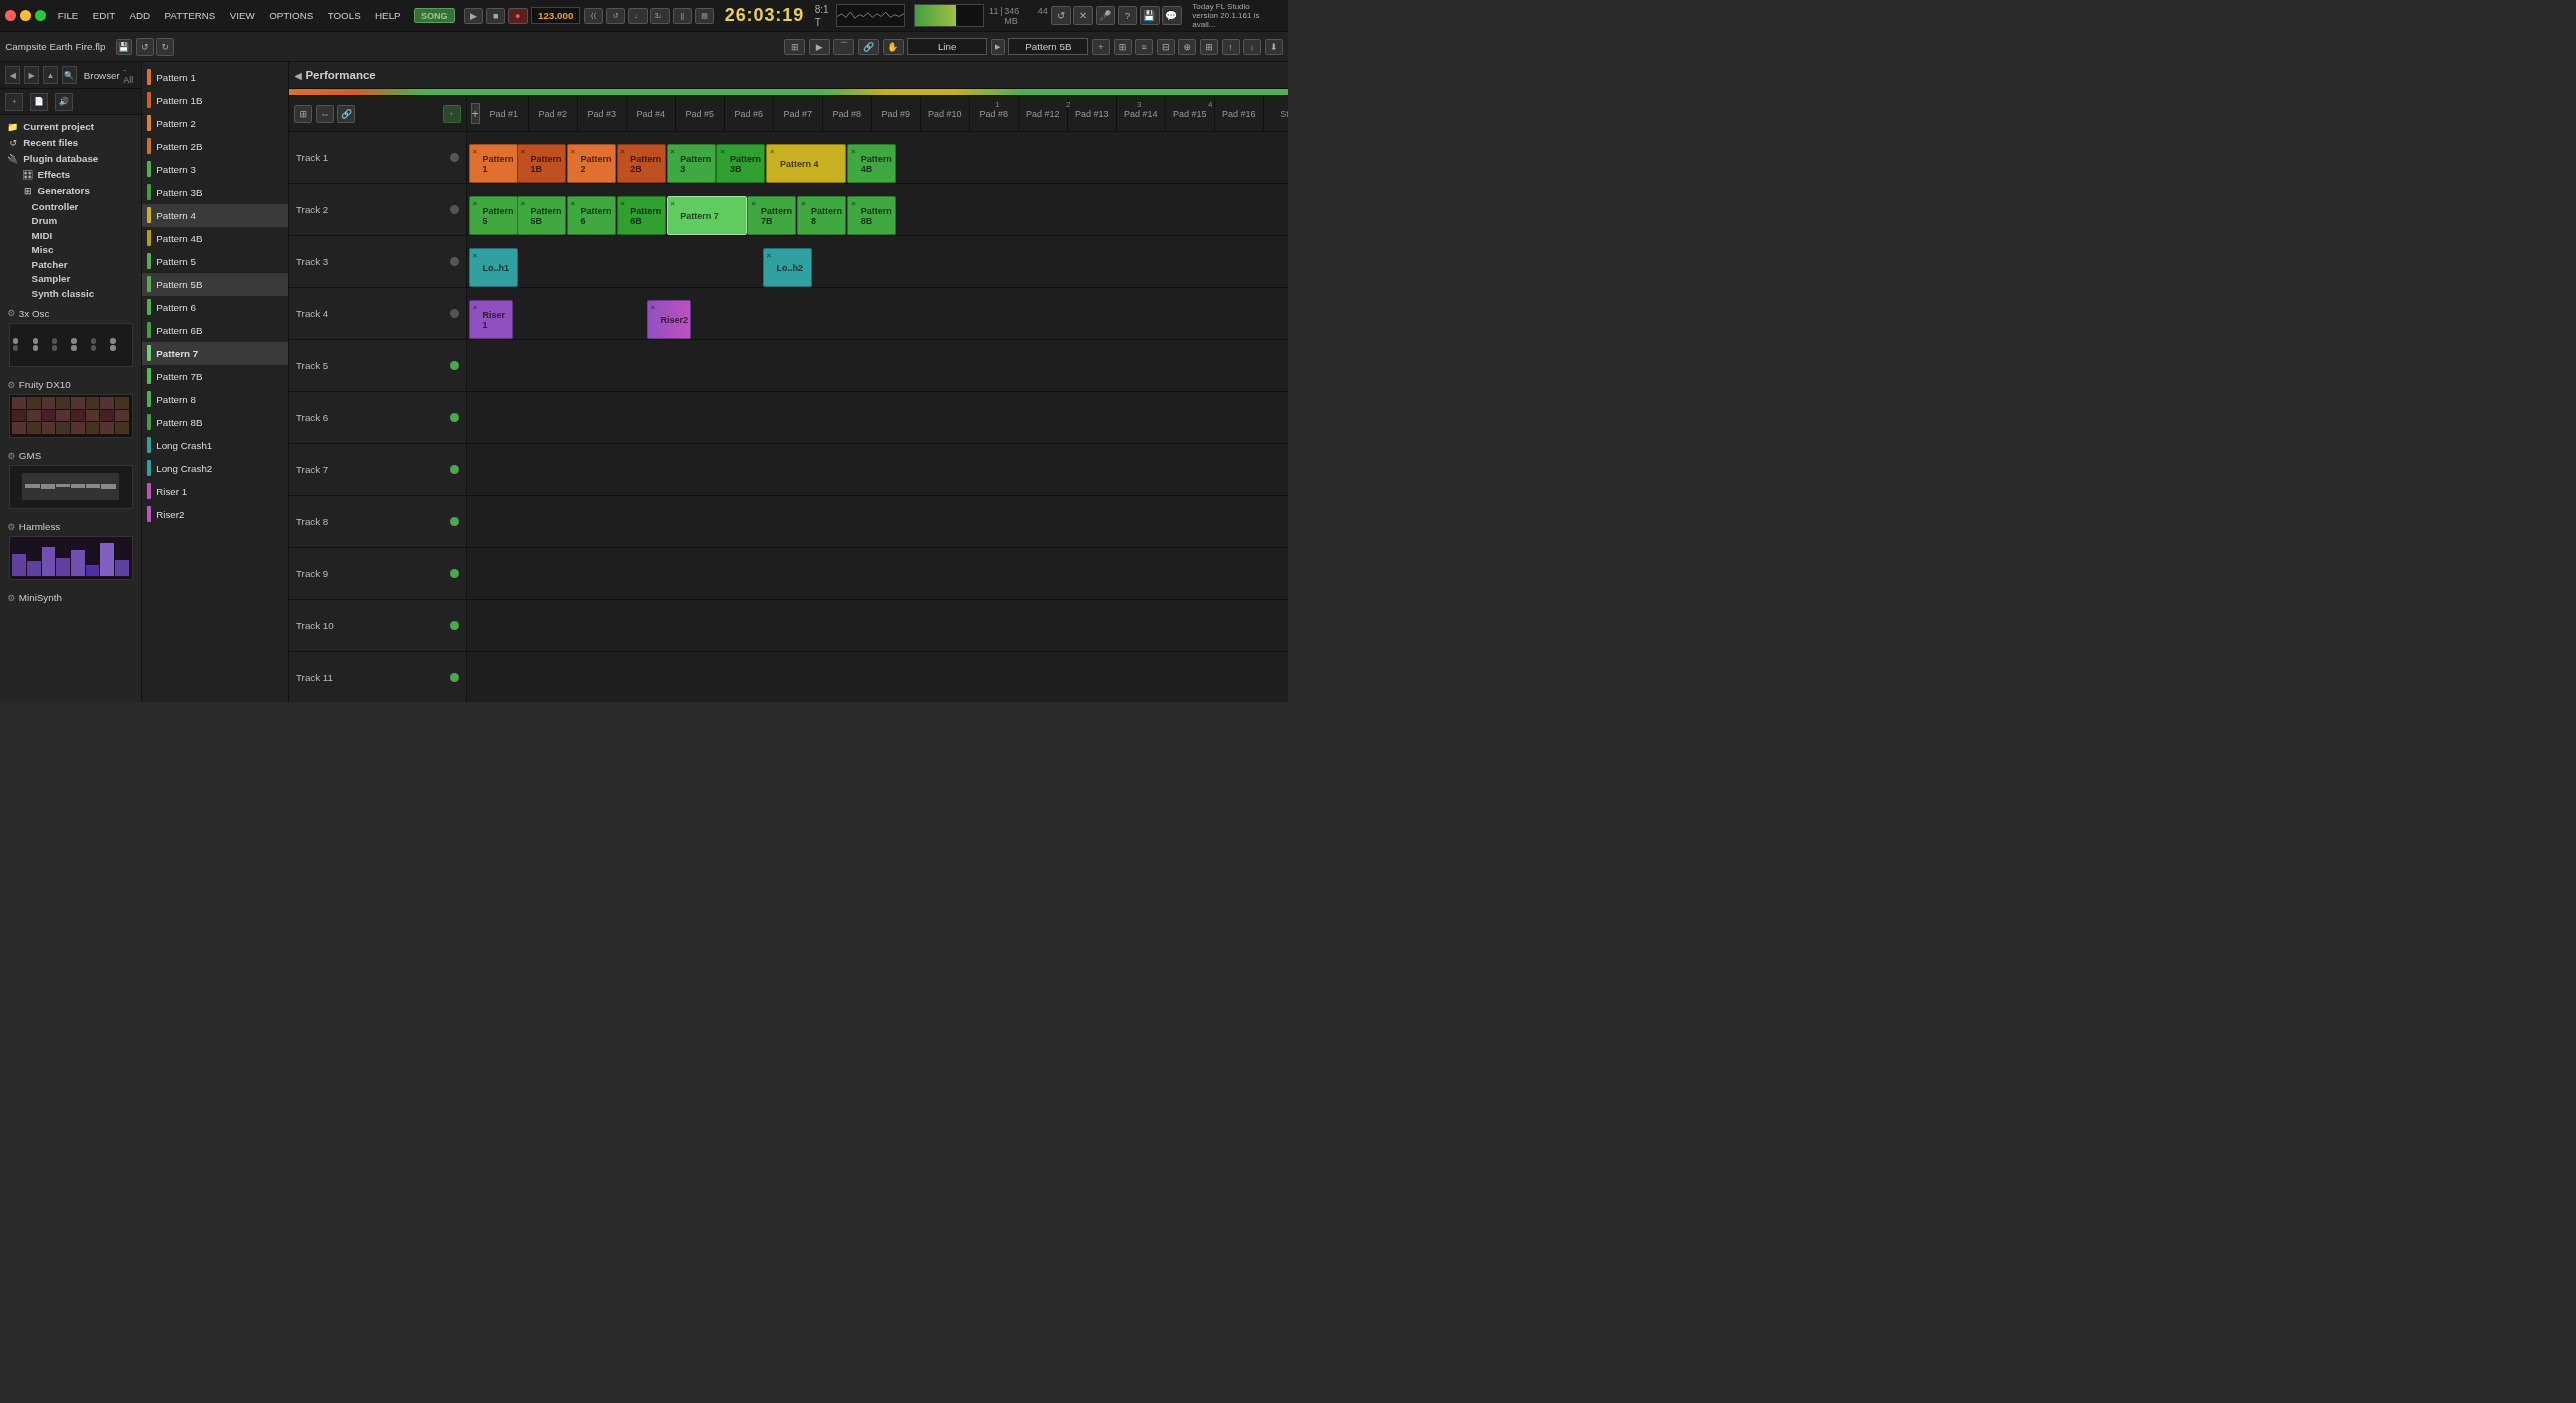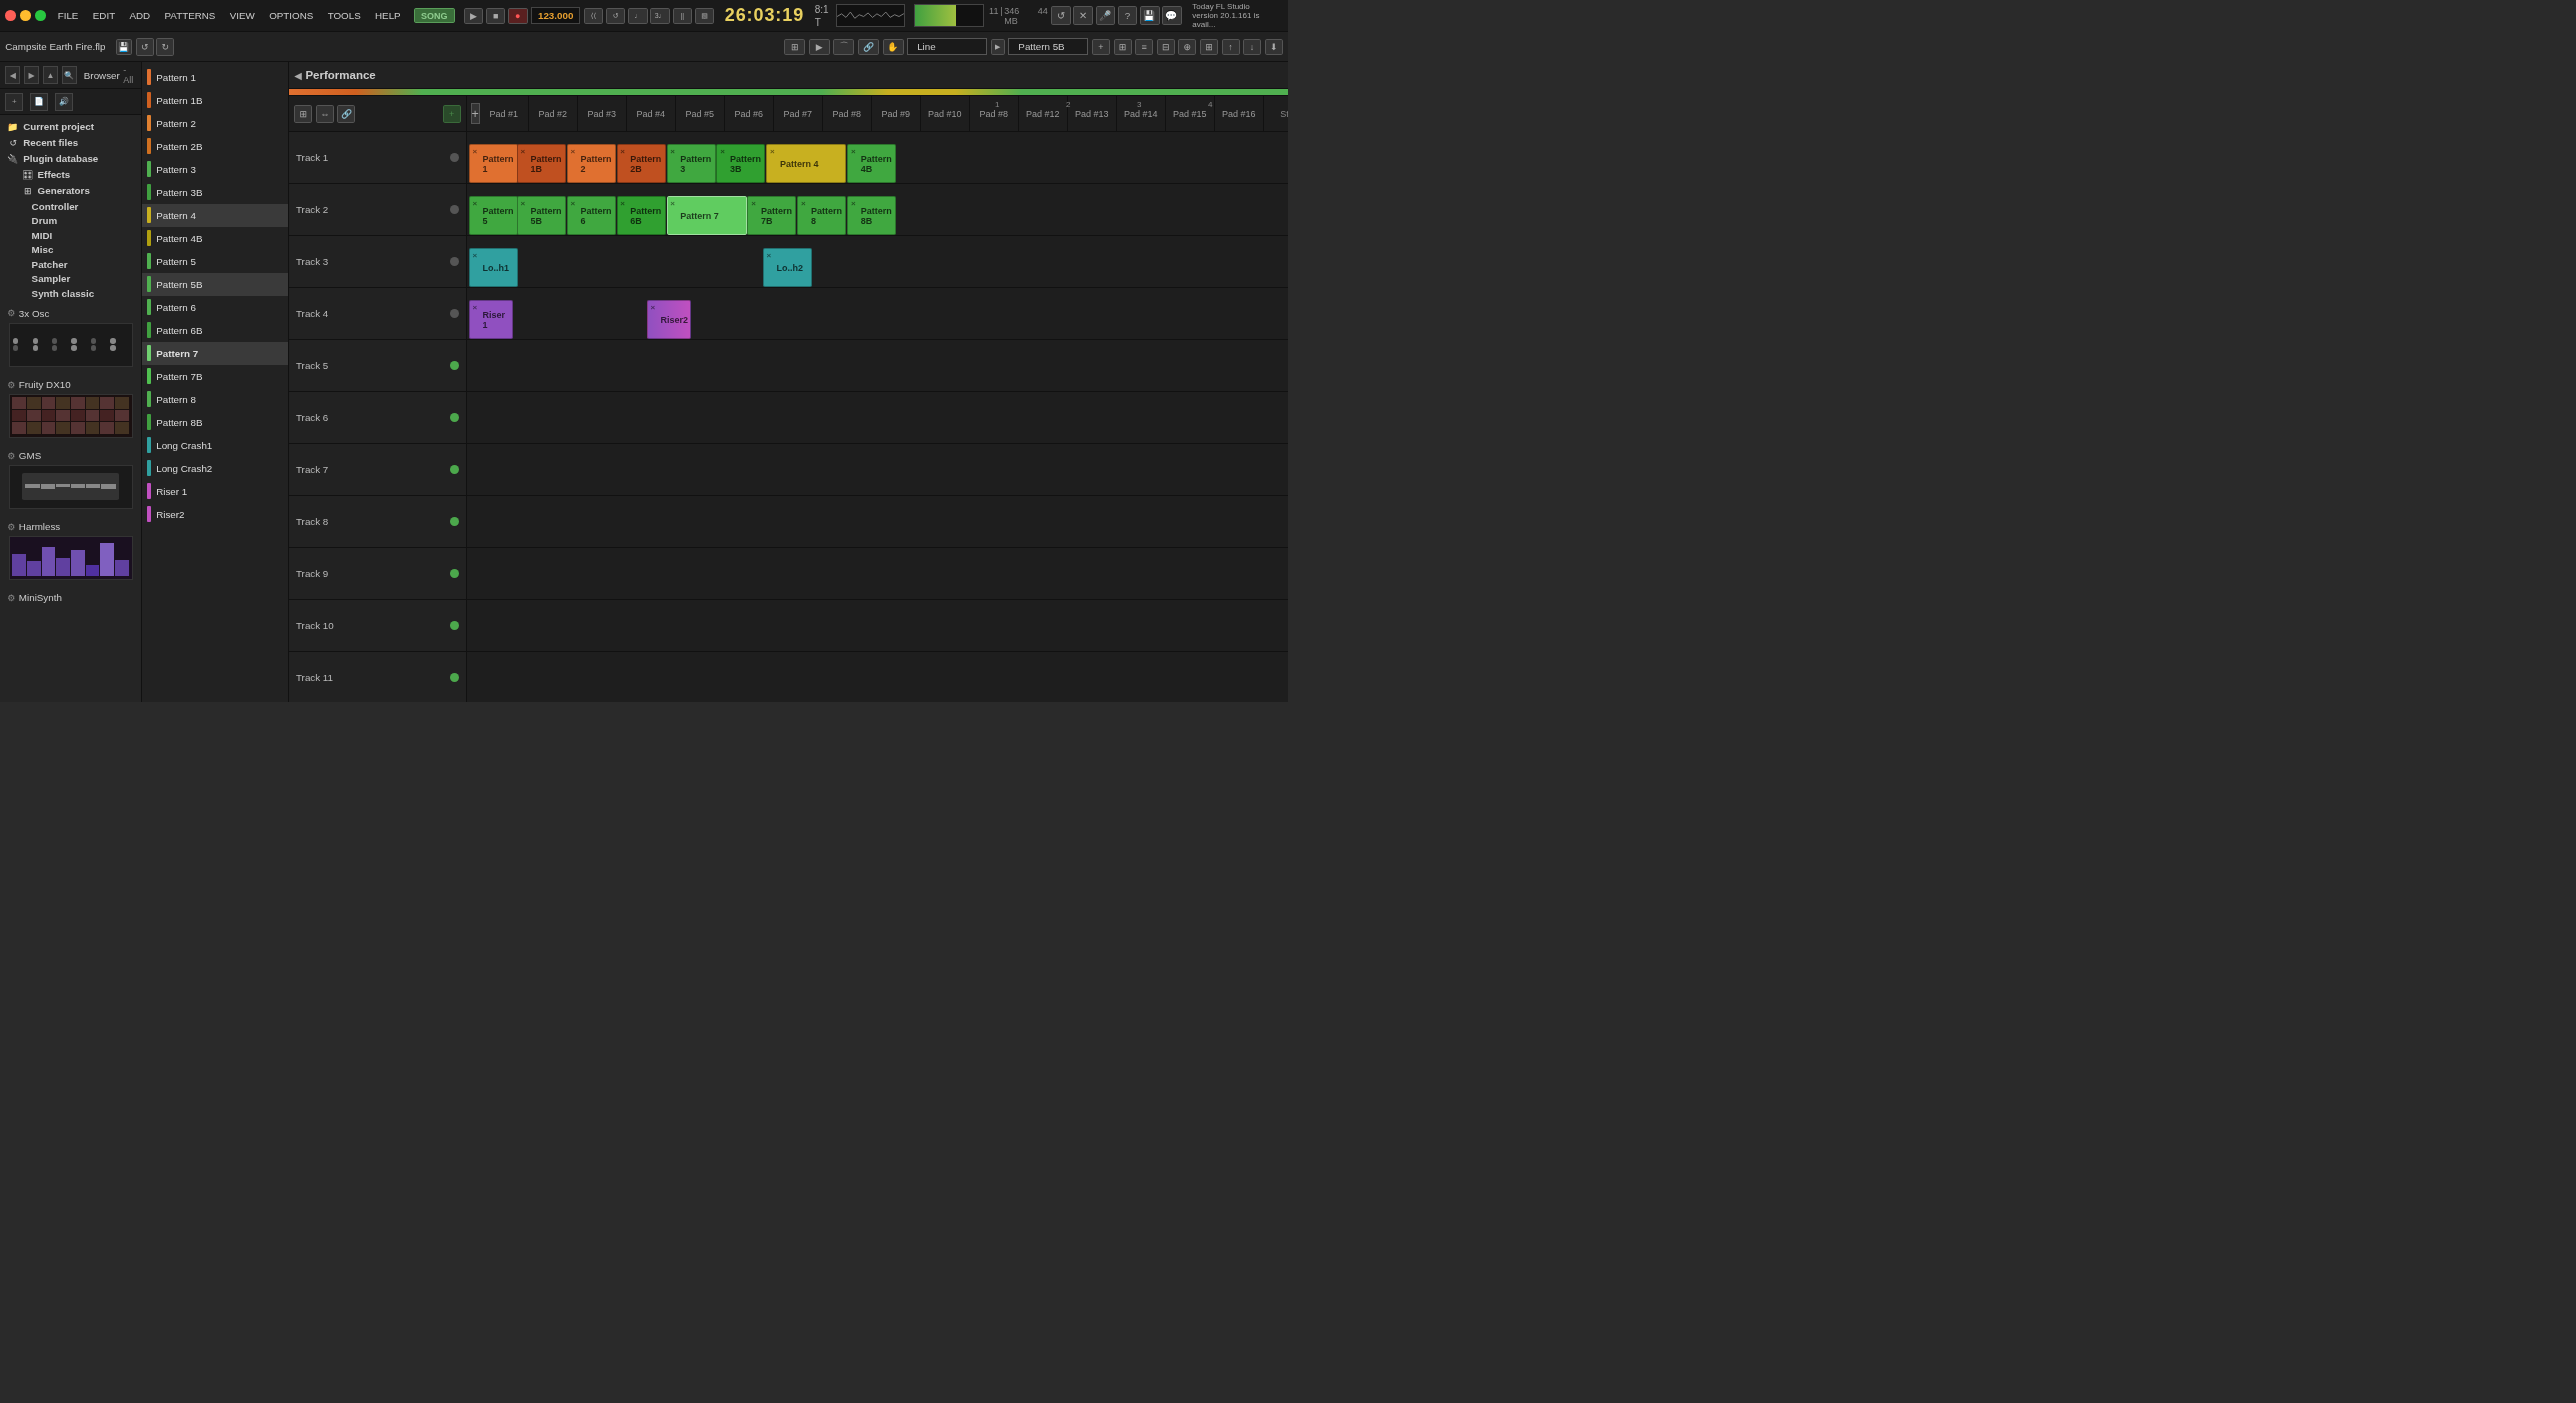--- a/index.html
+++ b/index.html
@@ -120,21 +120,21 @@
       font-size: 9.8px;
       margin-right: 7px;
     }
     .pattern-name-display {
       background: #1a1a1a;
       border: 0.9px solid #555;
       color: #ccc;
       padding: 1.8px 9px;
       font-size: 9.8px;
       min-width: 80px;
-      text-align: left;
+      text-align: center;
     }
 
     
     .main-area {
       display: flex;
       height: calc(702px - 62px);
     }
 
     
     .sidebar {

